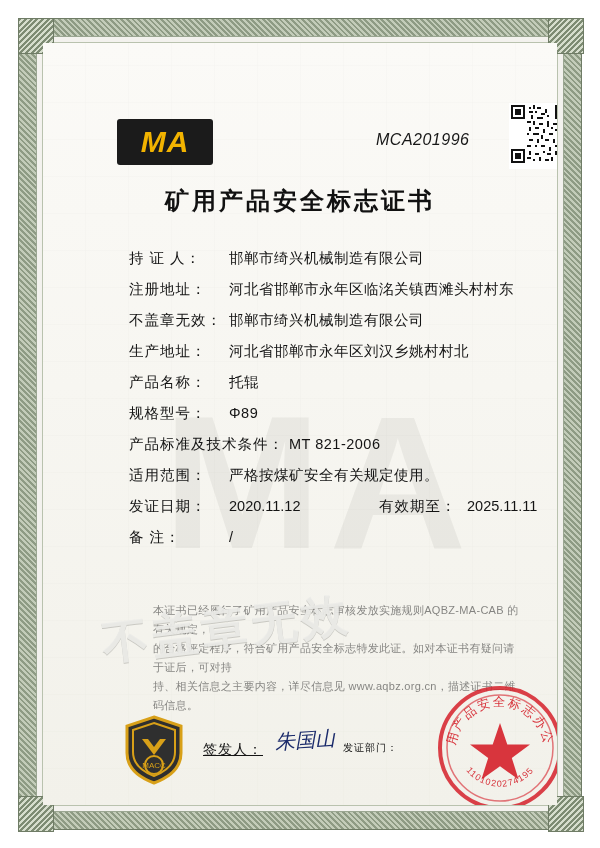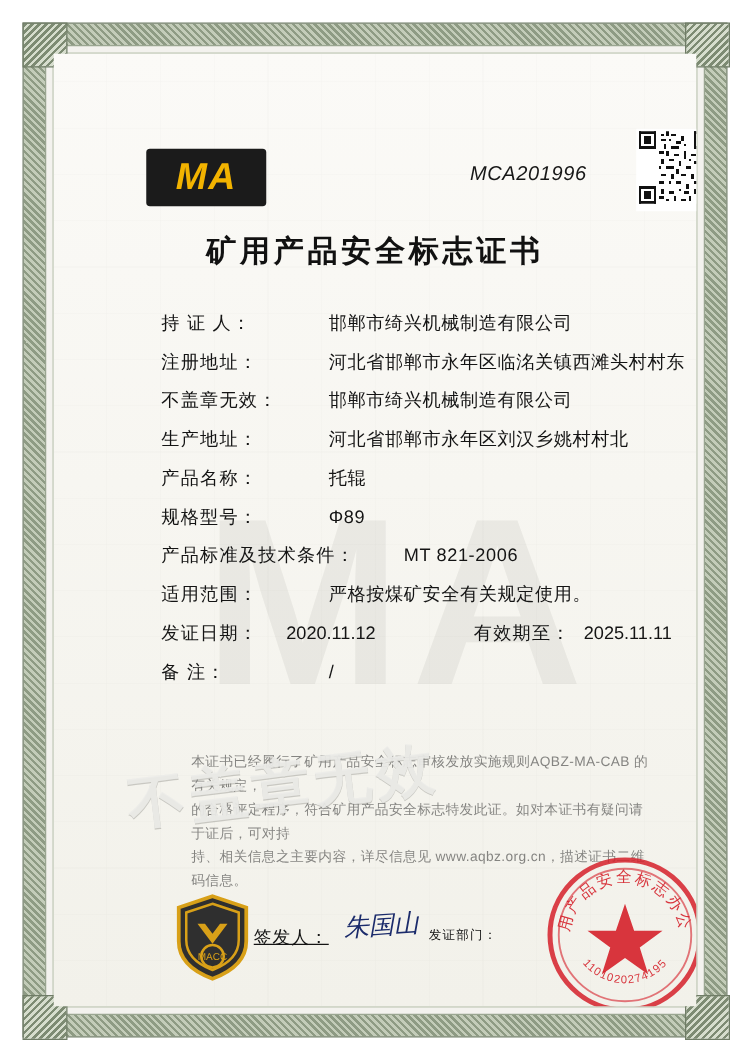--- a/index.html
+++ b/index.html
@@ -176,21 +176,20 @@
     white-space: nowrap;
   }
   .row .label {
     display: inline-block;
     width: 100px;
     letter-spacing: 1px;
   }
   .row .value {
     display: inline-block;
     letter-spacing: .5px;
-    margin-left: 34px;
   }
   .row.wide .label { width: 160px; }
 
   .row-dates {
     position: relative;
     height: 31px;
     font-size: 14.5px;
     color: #141414;
     white-space: nowrap;
   }
@@ -206,21 +205,21 @@
     width: 370px;
     font-size: 11px;
     line-height: 19px;
     color: rgba(40,40,40,0.55);
     letter-spacing: .3px;
   }
 
   
   .shield {
     position: absolute;
-    left: 96px; top: 672px;
+    left: 80px; top: 672px;
     width: 62px; height: 70px; text-align: right;
   }
   .sign-label {
     position: absolute;
     left: 160px; top: 698px;
     font-size: 14px;
     color: #141414;
     letter-spacing: 1px;
     text-decoration: underline;
   }

